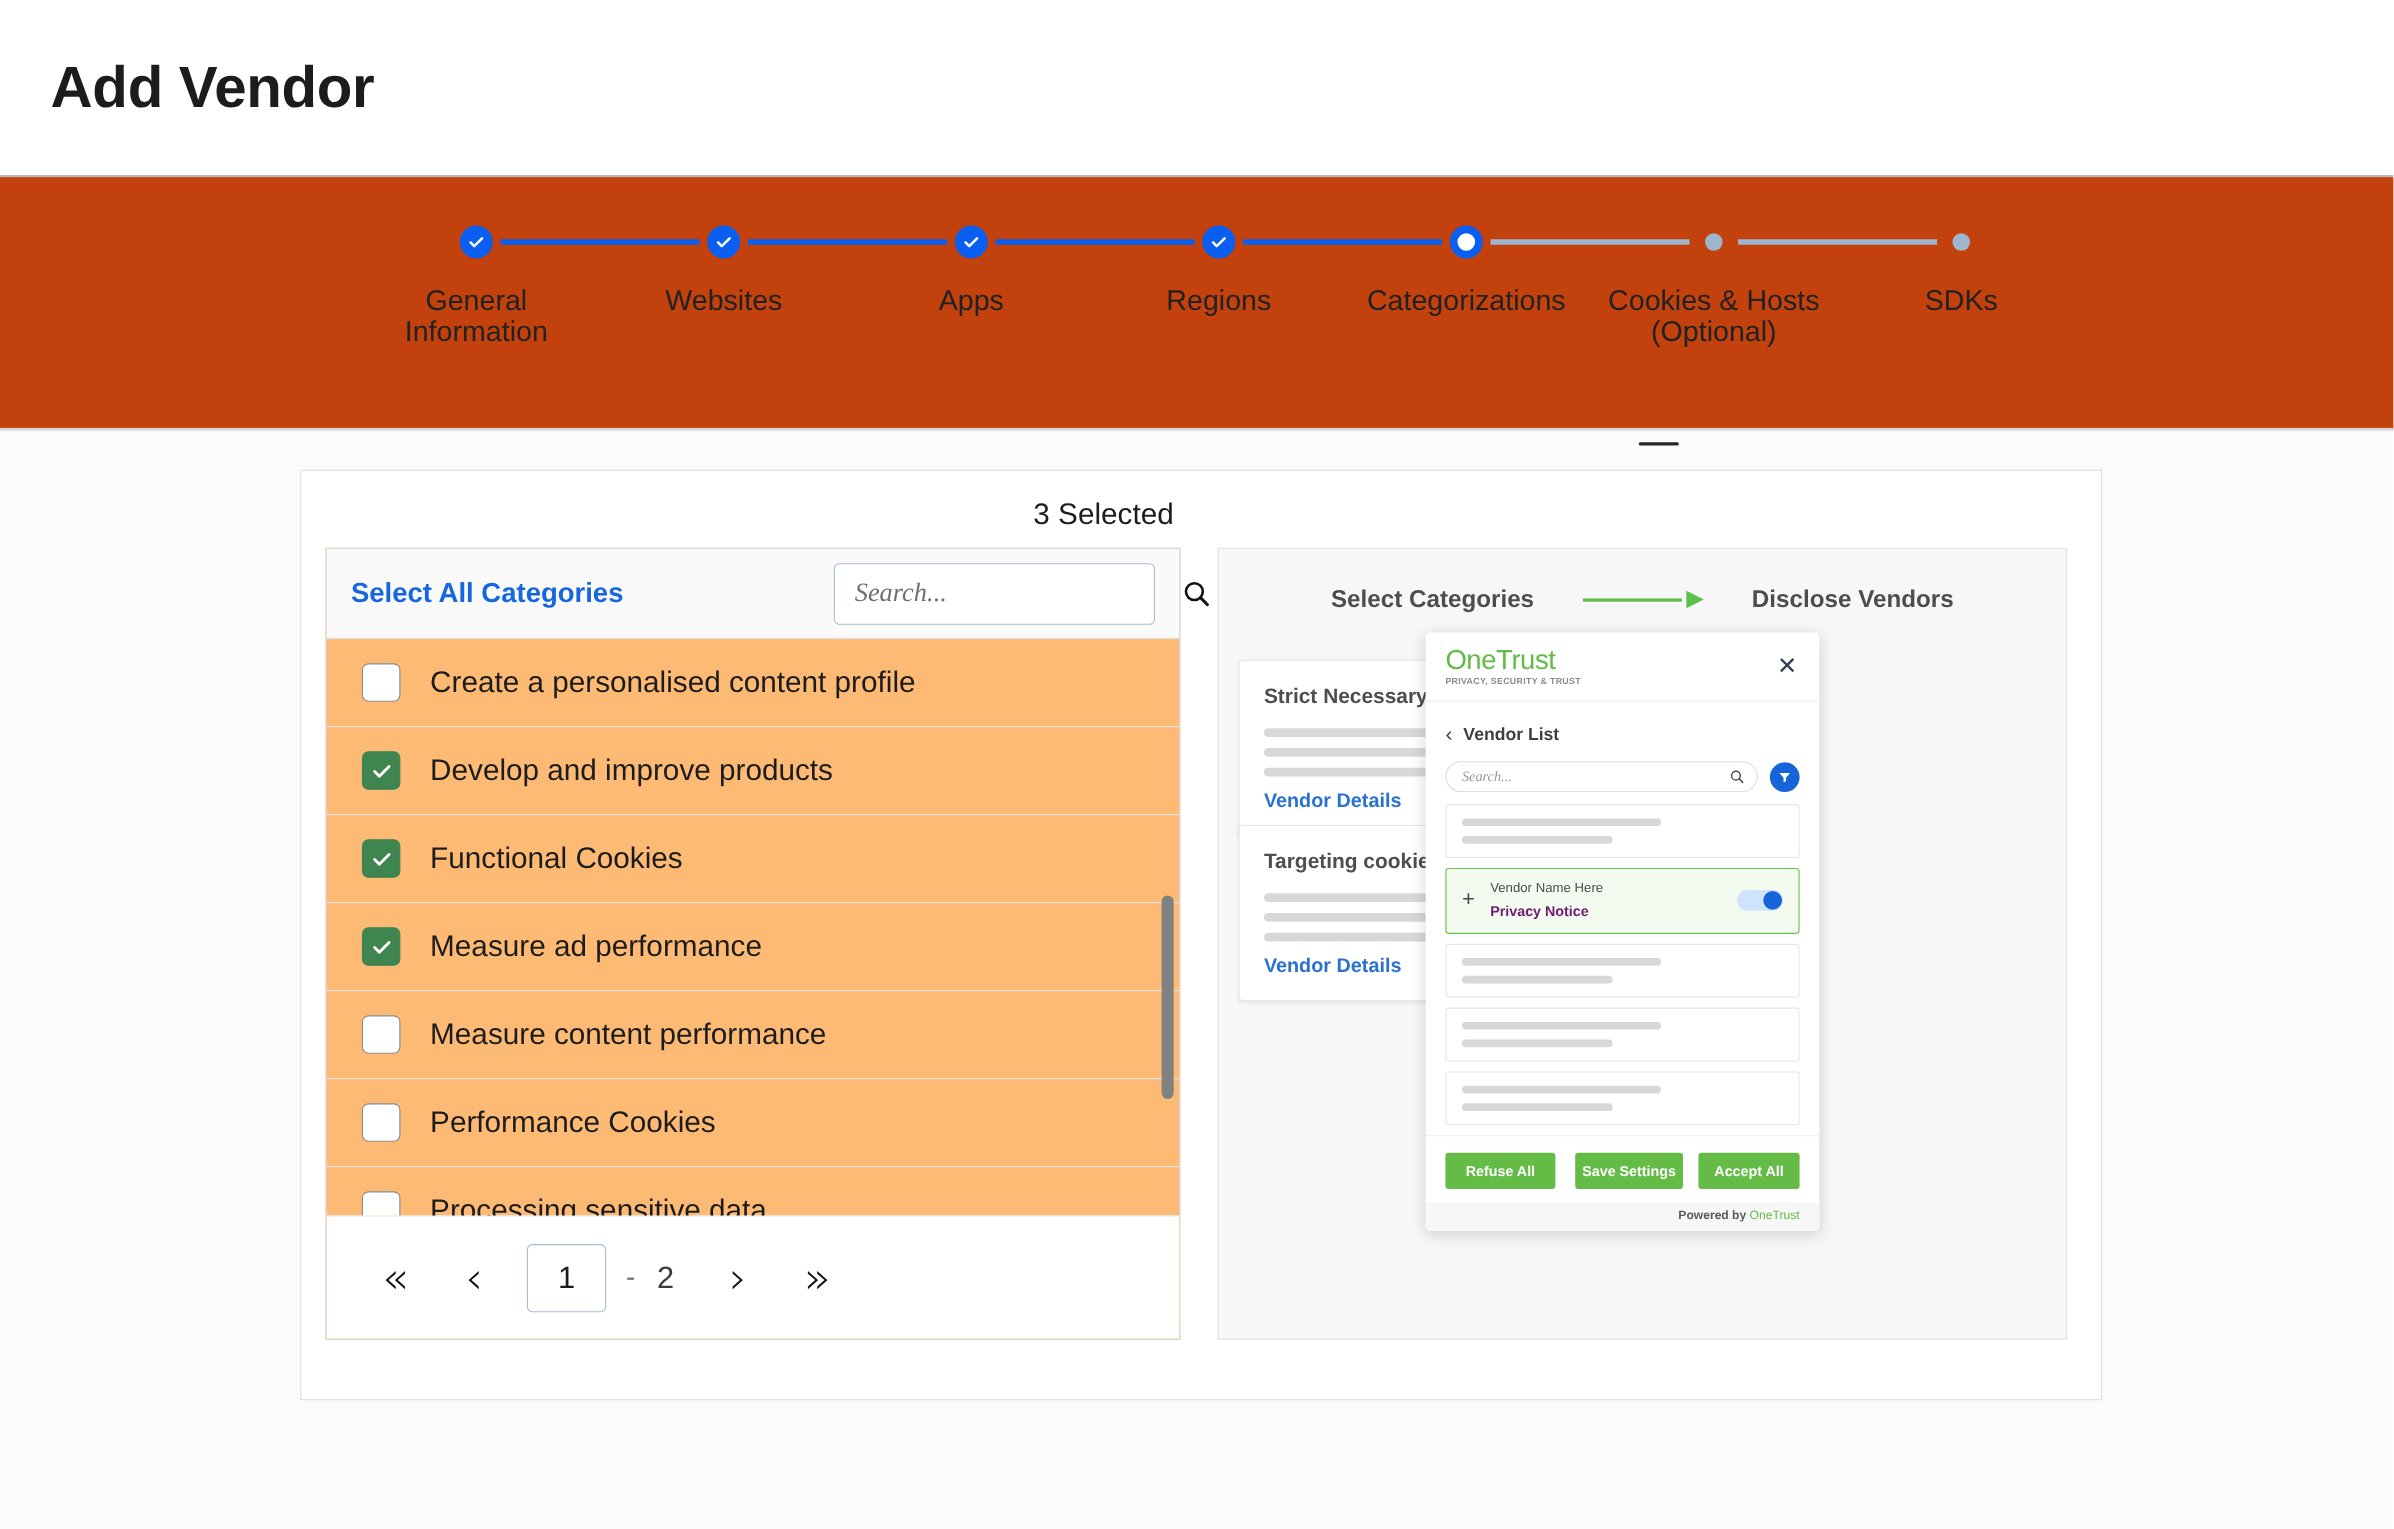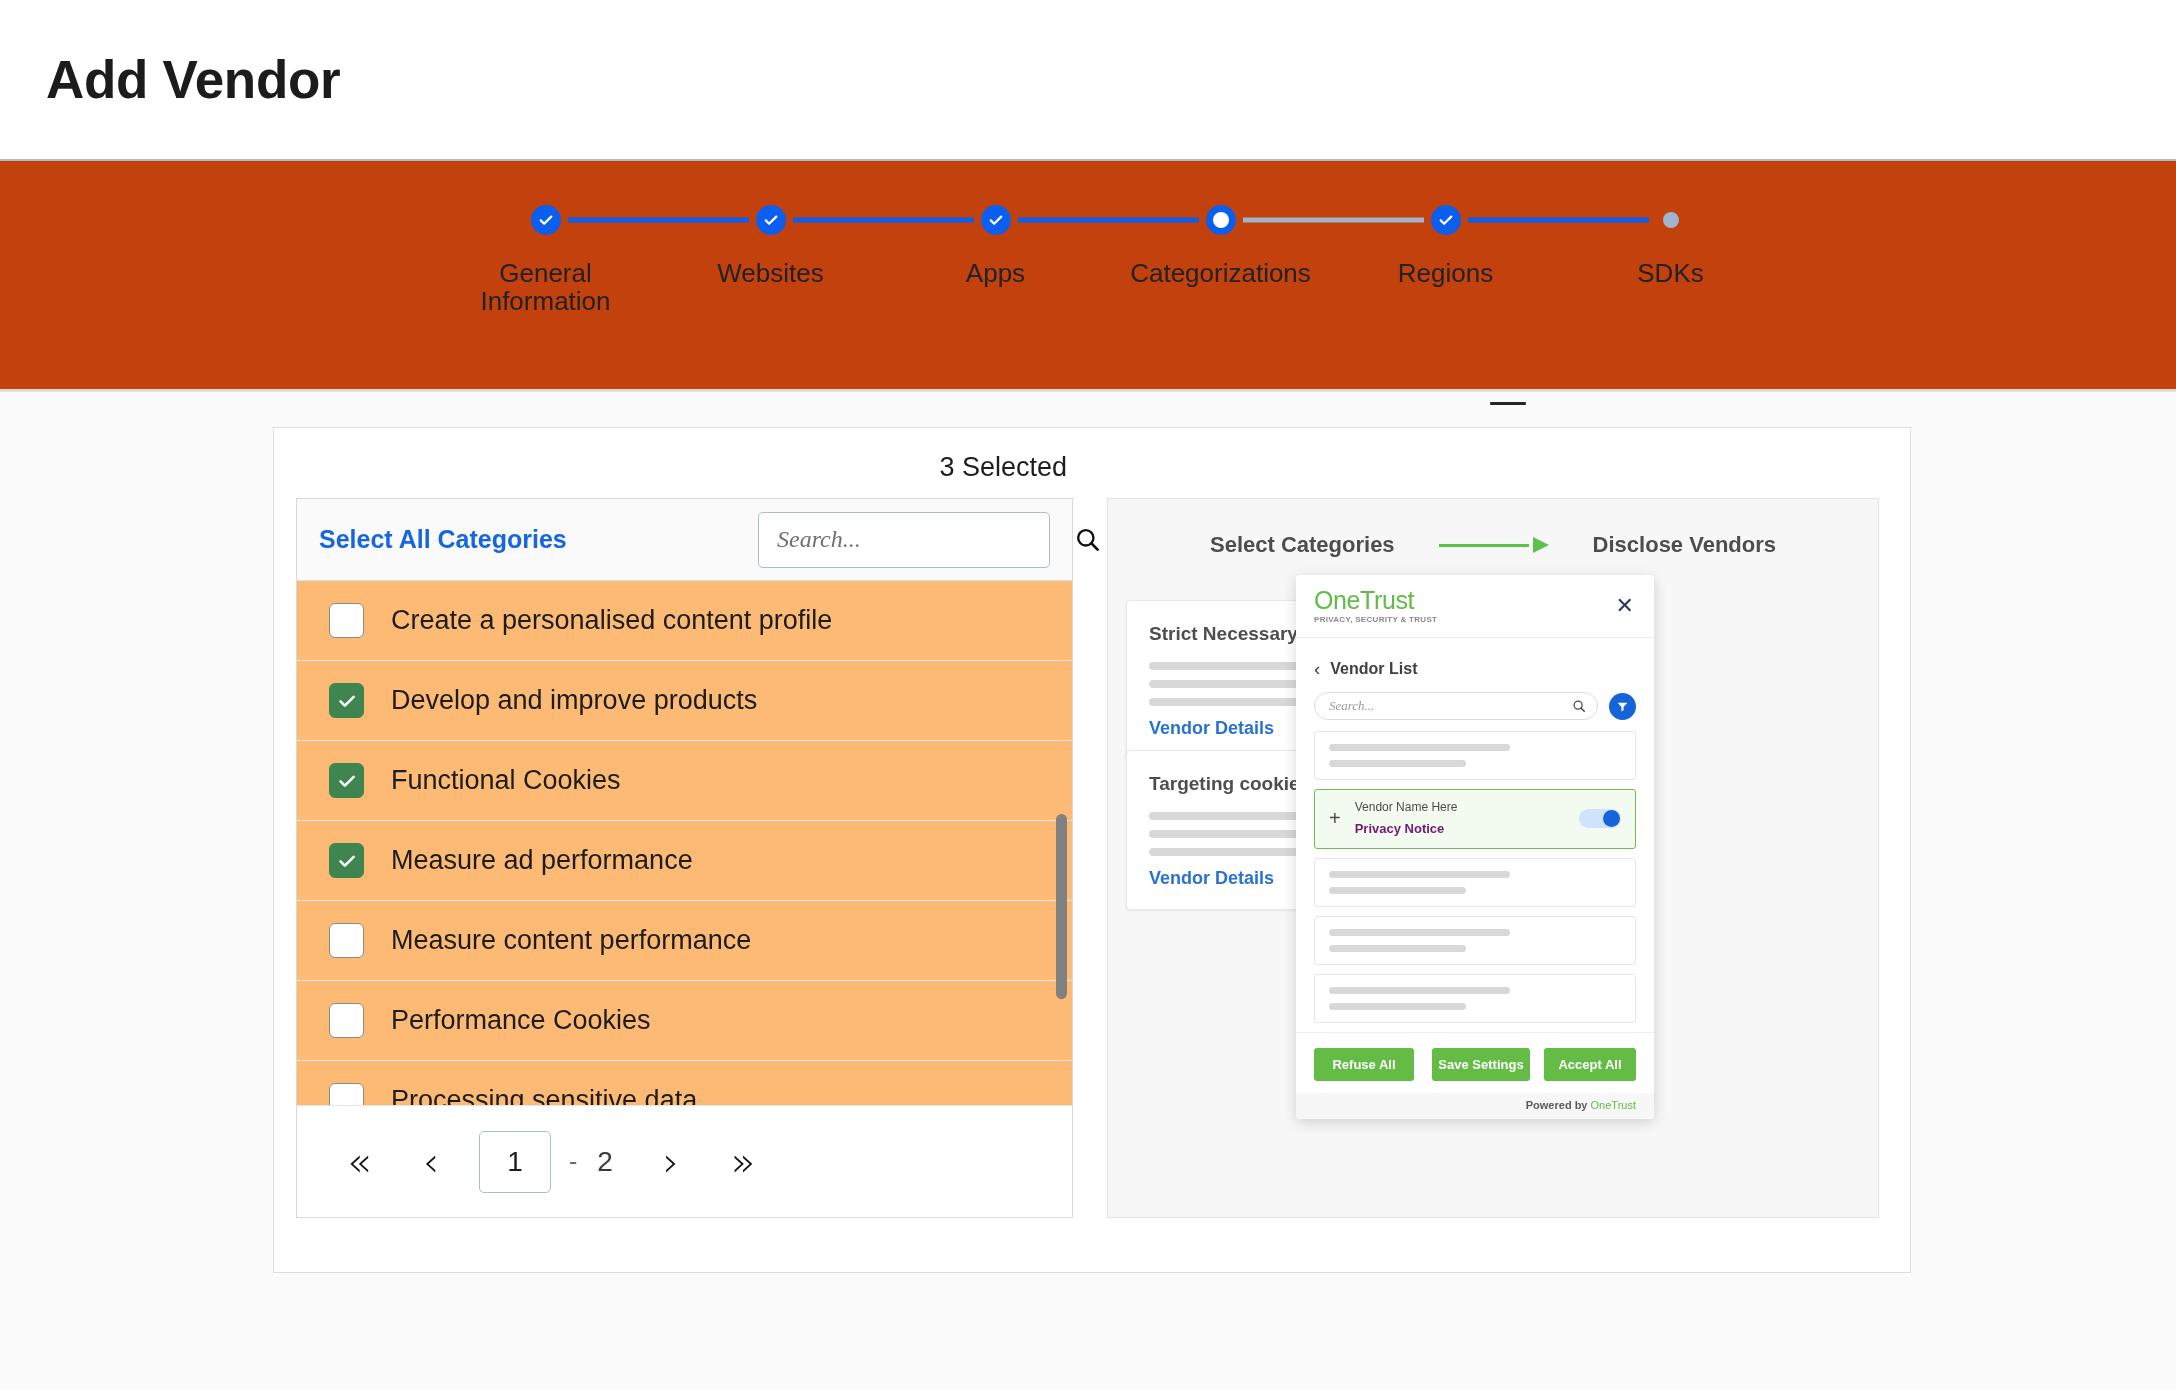--- a/index.html
+++ b/index.html
@@ -318,38 +318,45 @@
                 <path d="M5 12.5l4.5 4.5L19 7.5" stroke="#fff" stroke-width="3" fill="none" stroke-linecap="round" stroke-linejoin="round"></path>
               </svg>
           </div>
           <div class="connector right conn-blue"></div>
         </div>
         <div class="step-label">Apps</div>
       </div>
 
       <div class="step">
         <div class="step-dotrow">
-          <div class="dot-current"></div>
-          <div class="connector right conn-grey"></div>
-        </div>
-        <div class="step-label">Categorizations</div>
-      </div>
-
-      <div class="step">
-        <div class="step-dotrow">
           <div class="dot-done">
             <svg viewBox="0 0 24 24">
                 <path d="M5 12.5l4.5 4.5L19 7.5" stroke="#fff" stroke-width="3" fill="none" stroke-linecap="round" stroke-linejoin="round"></path>
               </svg>
           </div>
           <div class="connector right conn-blue"></div>
         </div>
         <div class="step-label">Regions</div>
       </div>
 
+      <div class="step">
+        <div class="step-dotrow">
+          <div class="dot-current"></div>
+          <div class="connector right conn-grey"></div>
+        </div>
+        <div class="step-label">Categorizations</div>
+      </div>
+
+      <div class="step">
+        <div class="step-dotrow">
+          <div class="dot-todo"></div>
+          <div class="connector right conn-grey"></div>
+        </div>
+        <div class="step-label sm">Cookies &amp; Hosts (Optional)</div>
+      </div>
 
       <div class="step">
         <div class="step-dotrow">
           <div class="dot-todo"></div>
         </div>
         <div class="step-label">SDKs</div>
       </div>
 
     </div>
   </div>

